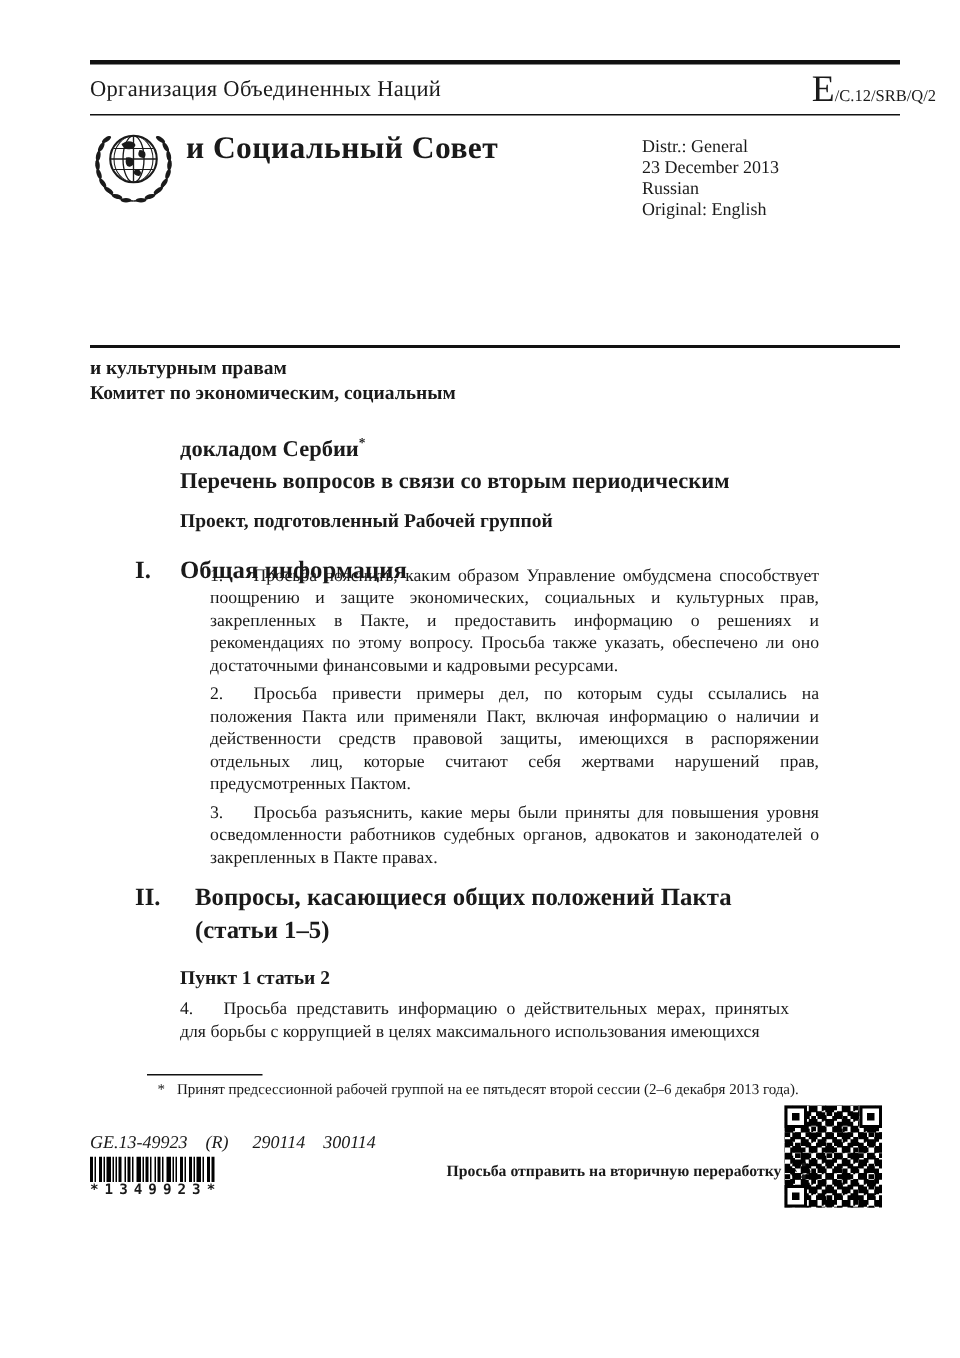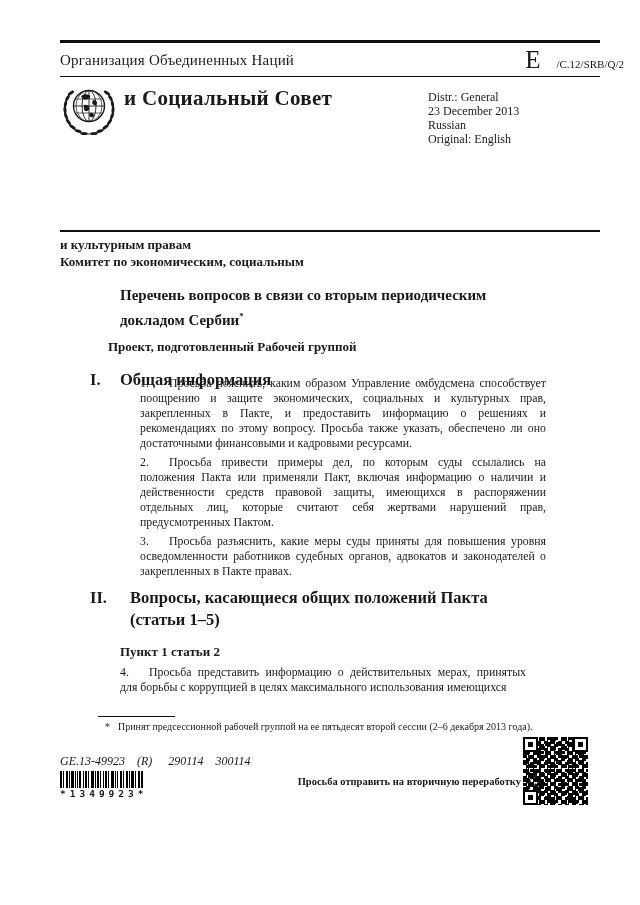--- a/index.html
+++ b/index.html
@@ -6,28 +6,28 @@
   #page{
     position:relative;width:640px;height:905px;background:#fff;overflow:hidden;
     font-family:"Liberation Serif", serif;color:#1a1a1a;padding-left:24px;
   }
   .abs{position:absolute;}
   .rule{background:#111;}
   
   .org-label{left:60px;top:52px;font-size:15px;letter-spacing:.2px;}
   .symbol{right:40px;top:46px;width:200px;text-align:right;}
   .symbol .big{font-size:25px;font-weight:400;}
-  .symbol .small{font-size:11px;margin-left:16px;}
+  .symbol .small{font-size:11px;}
   .council{left:124px;top:85px;font-size:21px;font-weight:bold;line-height:26px;letter-spacing:.3px;}
   .distr{left:428px;top:90px;font-size:12px;line-height:14px;}
   
   .committee{left:60px;top:236px;font-size:13px;font-weight:bold;line-height:17px;}
   .doc-title{left:120px;top:285px;font-size:15px;font-weight:bold;line-height:20.5px;width:450px;}
   .doc-title sup{font-size:9px;}
-  .subtitle{left:108px;top:339px;font-size:13px;font-weight:bold;}
+  .subtitle{left:120px;top:339px;font-size:13px;font-weight:bold;}
   .sec-head{left:90px;font-size:16.5px;font-weight:bold;line-height:22px;display:flex;}
   .sec-head .numeral{width:30px;flex:none;}
   .sec-head .sec-text{width:430px;}
   
   .body-flow{left:120px;top:376px;width:406px;margin-left:20px;}
   .para{font-size:11.8px;line-height:15px;text-align:justify;margin:0 0 4px 0;}
   .pnum{display:inline-block;width:29px;}
   .sub-head{left:120px;top:644px;font-size:13px;font-weight:bold;}
   .para4{left:120px;top:665px;width:406px;}
   
@@ -130,35 +130,35 @@
   </div>
 
   <div class="abs rule" style="left:60px;top:230px;width:540px;height:2px;"></div>
 
   <div class="abs committee">
     <div>и культурным правам</div>
     <div>Комитет по экономическим, социальным</div>
   </div>
 
   <div class="abs doc-title">
+    <div><span>докладом Сербии</span><sup>*</sup></div>
     <div>Перечень вопросов в связи со вторым периодическим</div>
-    <div><span>докладом Сербии</span><sup>*</sup></div>
   </div>
 
   <div class="abs subtitle">Проект, подготовленный Рабочей группой</div>
 
   <div class="abs sec-head" style="top:369px;">
     <span class="numeral">I.</span>
     <span class="sec-text">Общая информация</span>
   </div>
 
   <div class="abs body-flow">
     <p class="para"><span class="pnum">1.</span><span>Просьба пояснить, каким образом Управление омбудсмена способствует поощрению и защите экономических, социальных и культурных прав, закрепленных в Пакте, и предоставить информацию о решениях и рекомендациях по этому вопросу. Просьба также указать, обеспечено ли оно достаточными финансовыми и кадровыми ресурсами.</span></p>
     <p class="para"><span class="pnum">2.</span><span>Просьба привести примеры дел, по которым суды ссылались на положения Пакта или применяли Пакт, включая информацию о наличии и действенности средств правовой защиты, имеющихся в распоряжении отдельных лиц, которые считают себя жертвами нарушений прав, предусмотренных Пактом.</span></p>
-    <p class="para"><span class="pnum">3.</span><span>Просьба разъяснить, какие меры суды приняты для повышения уровня осведомленности работников судебных органов, адвокатов и законодателей о закрепленных в Пакте правах.</span></p>
+    <p class="para"><span class="pnum">3.</span><span>Просьба разъяснить, какие меры были приняты для повышения уровня осведомленности работников судебных органов, адвокатов и законодателей о закрепленных в Пакте правах.</span></p>
   </div>
 
   <div class="abs sec-head" style="top:587px;gap:10px;">
     <span class="numeral">II.</span>
     <span class="sec-text">
       <span>Вопросы, касающиеся общих положений Пакта</span><br>
       <span>(статьи 1–5)</span>
     </span>
   </div>
 

